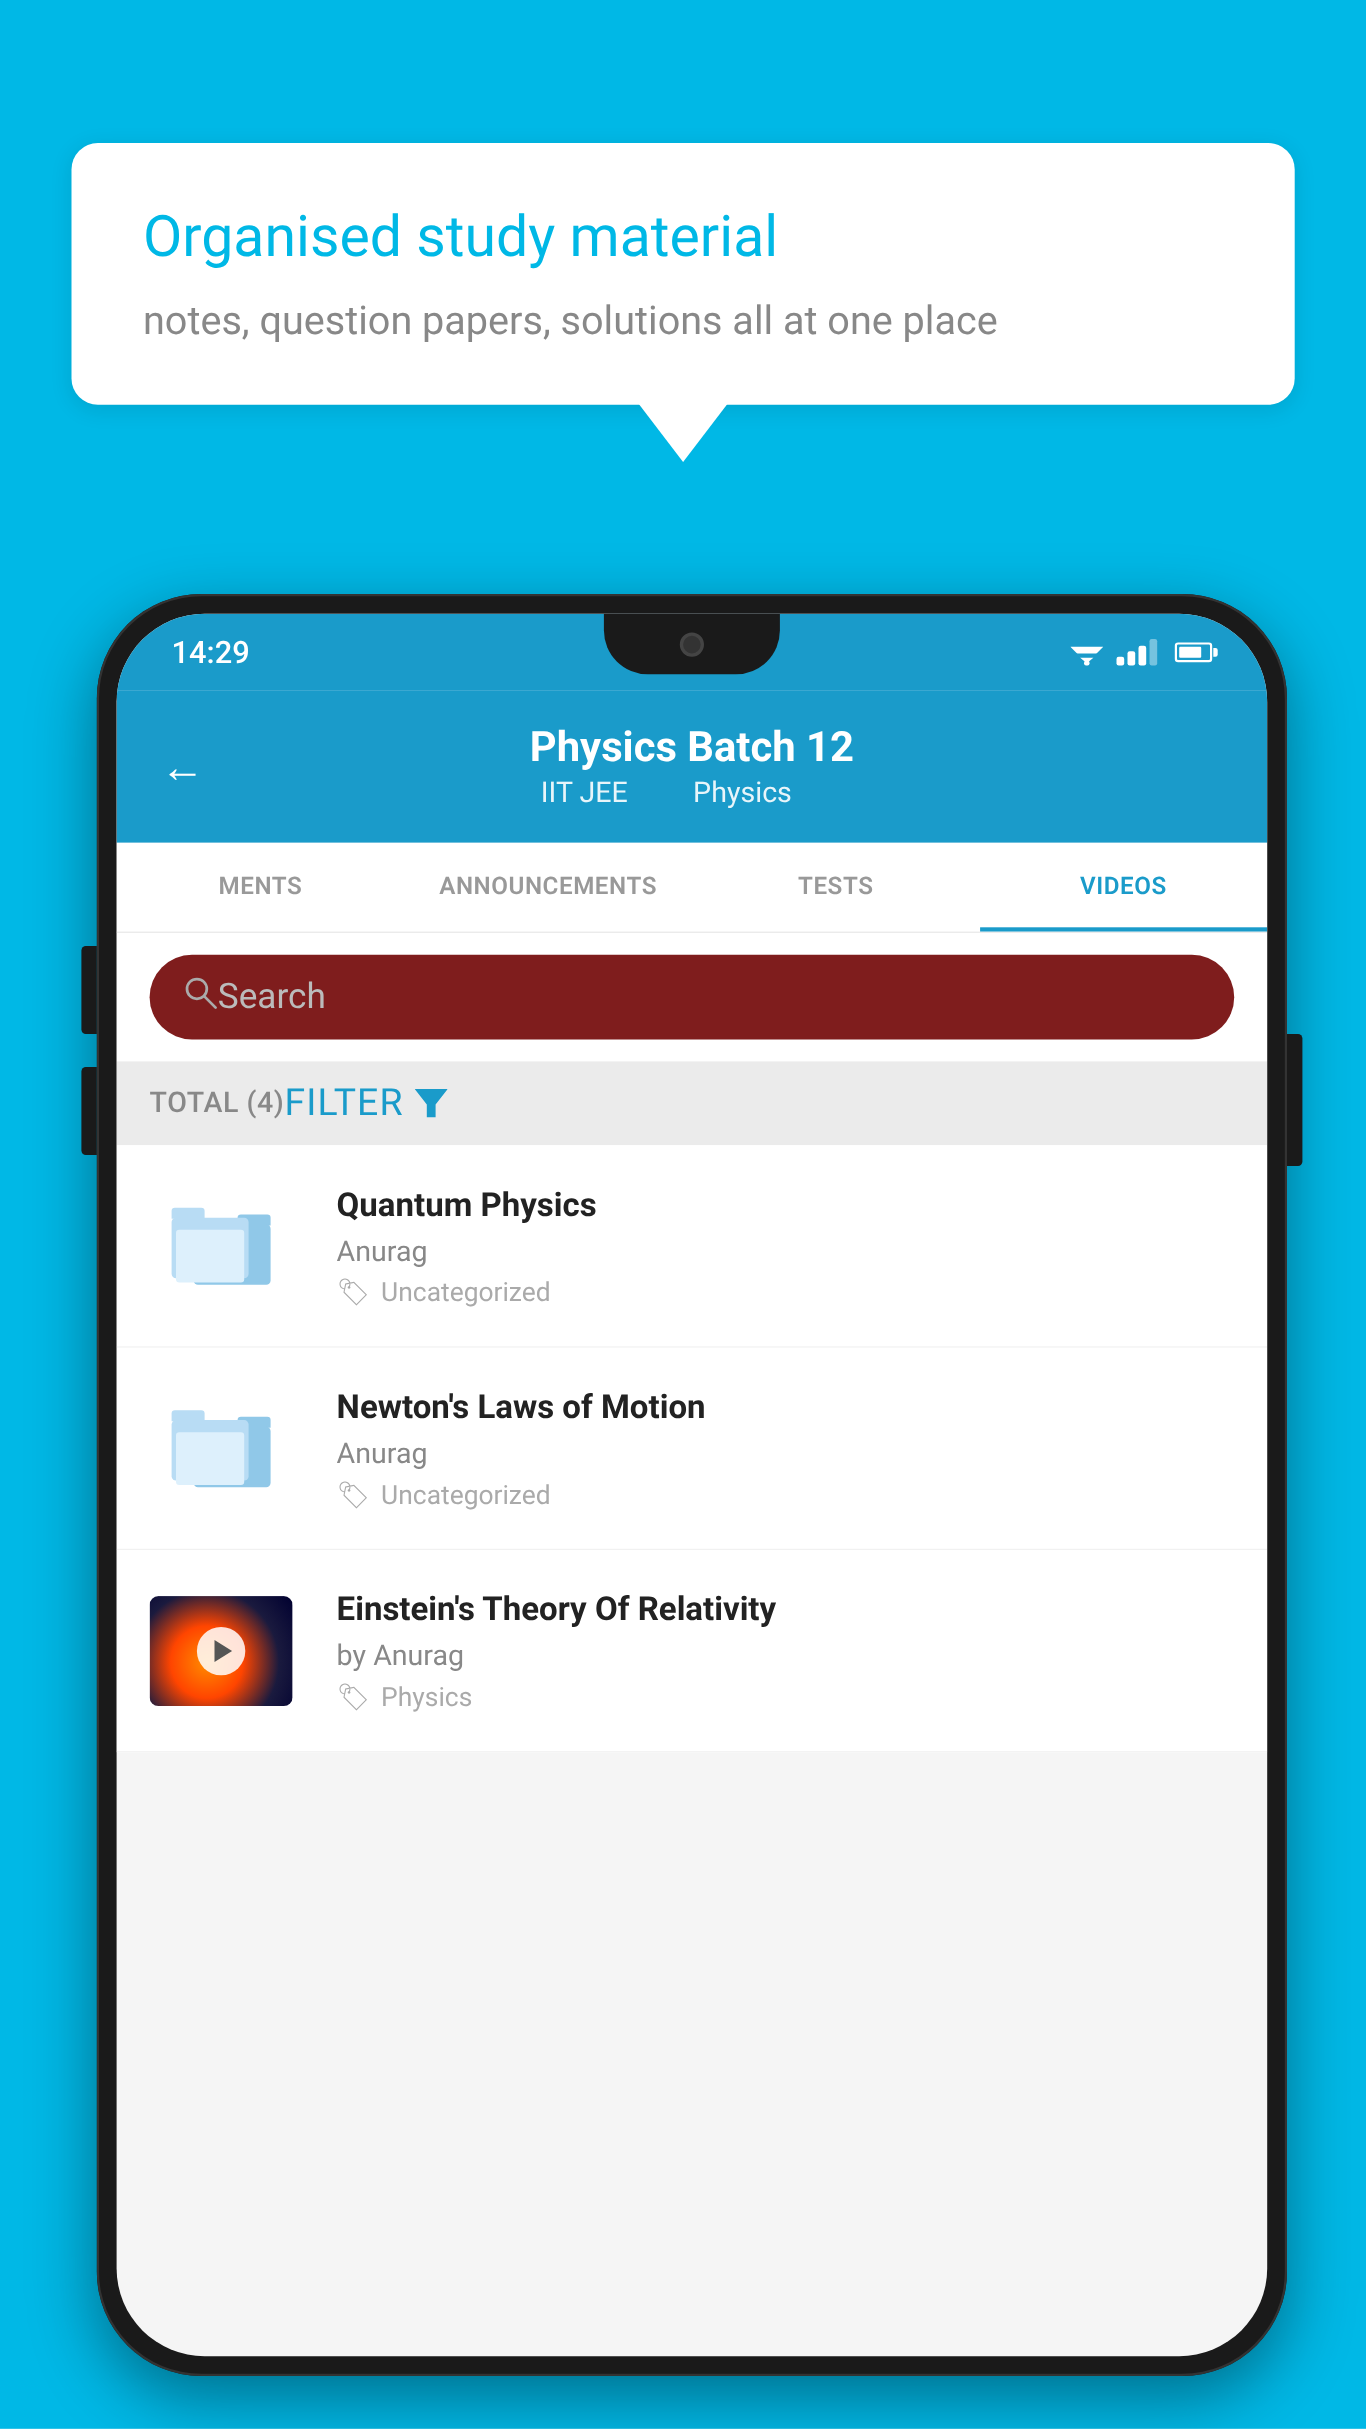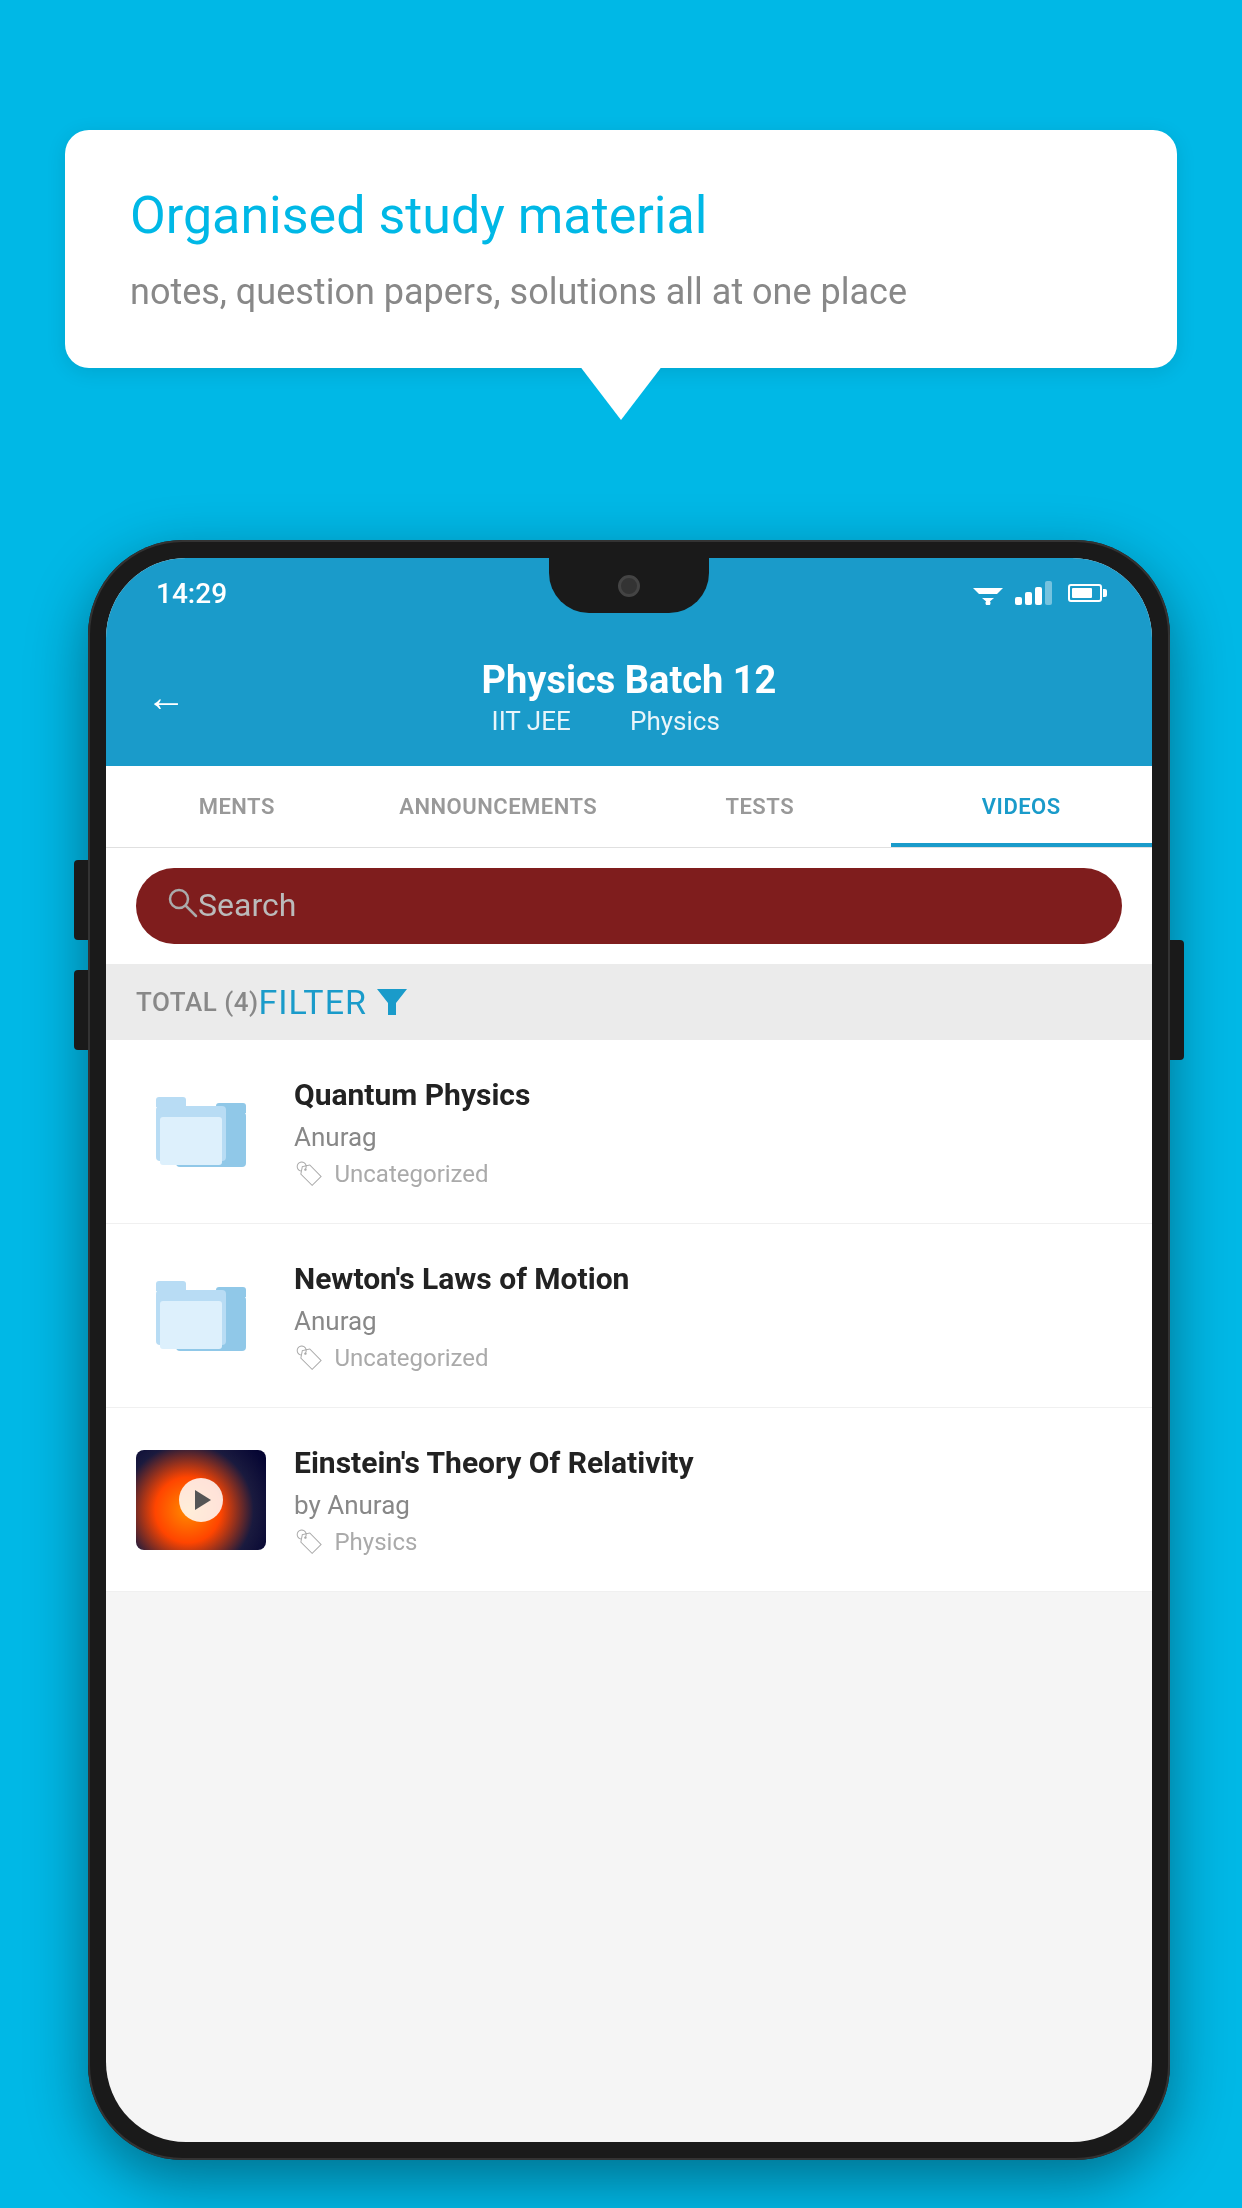--- a/index.html
+++ b/index.html
@@ -325,21 +325,21 @@
     .video-list {
       background: white;
       overflow-y: auto;
     }
 
     .video-item {
       display: flex;
       align-items: center;
       padding: 35px 30px;
       border-bottom: 1px solid #f0f0f0;
-      gap: 28px;
+      gap: 40px;
       cursor: pointer;
     }
 
     .video-item-thumb {
       width: 130px;
       height: 100px;
       background: #222;
       border-radius: 8px;
       flex-shrink: 0;
       position: relative;

